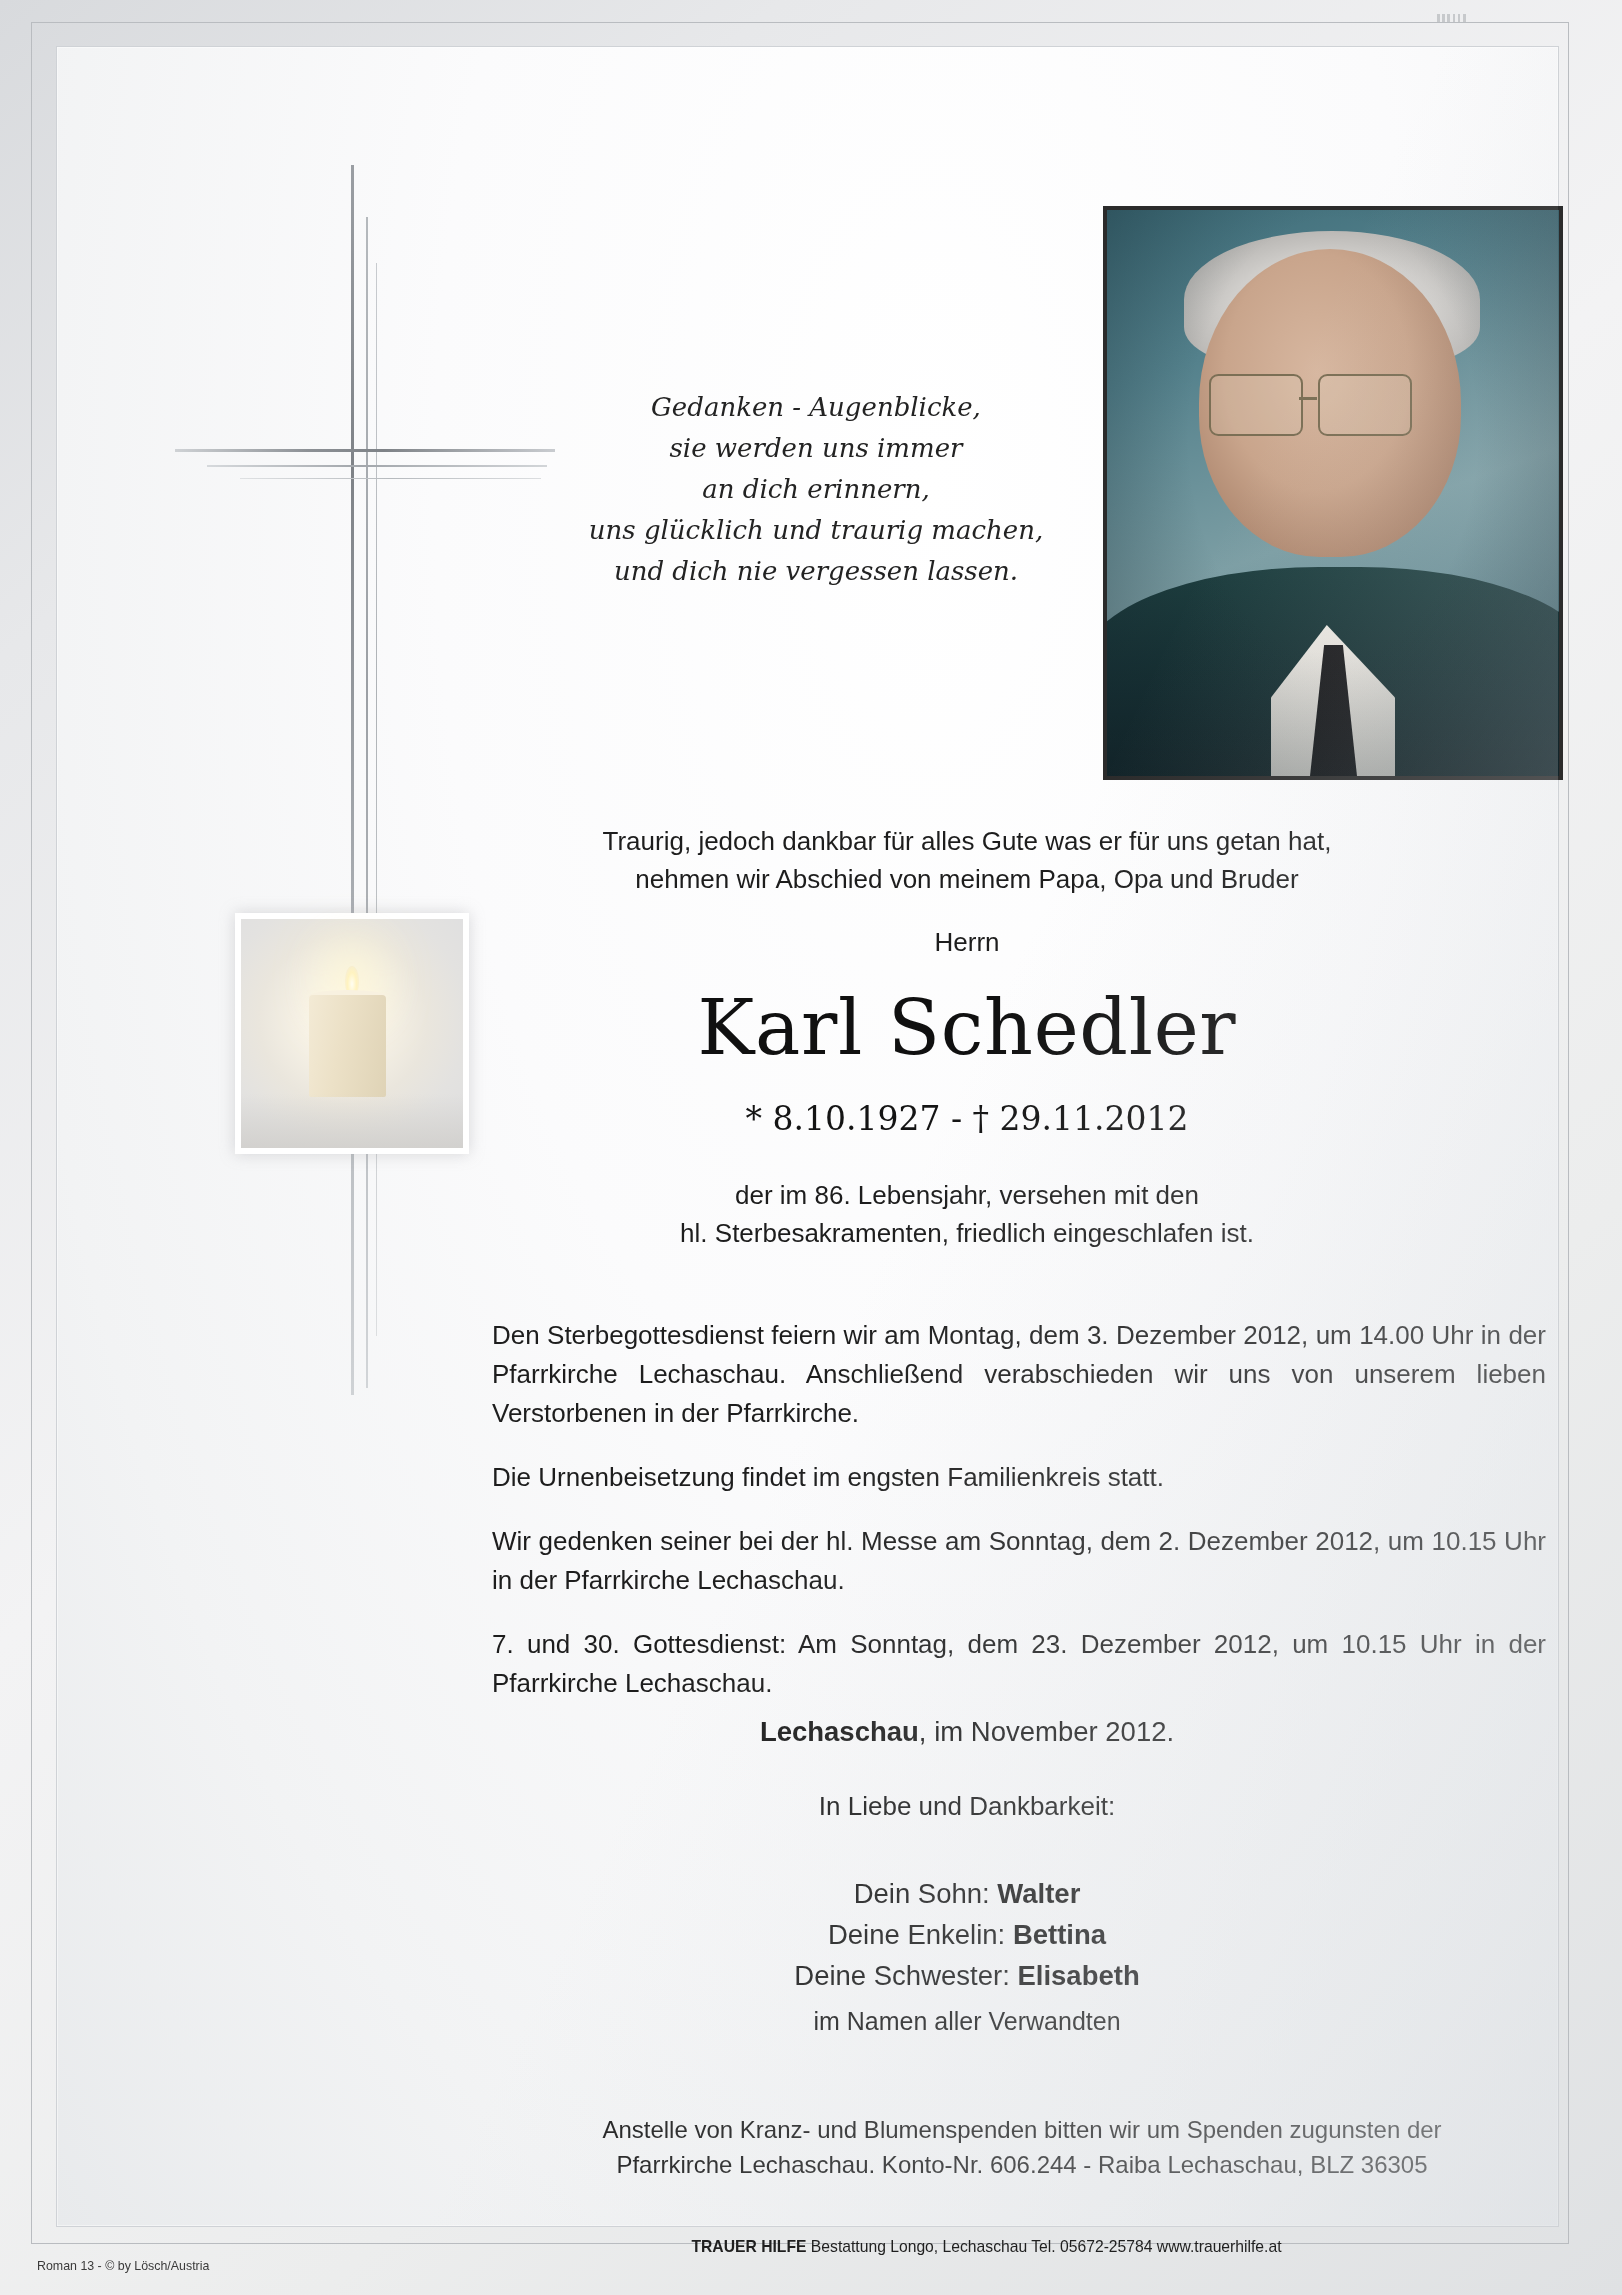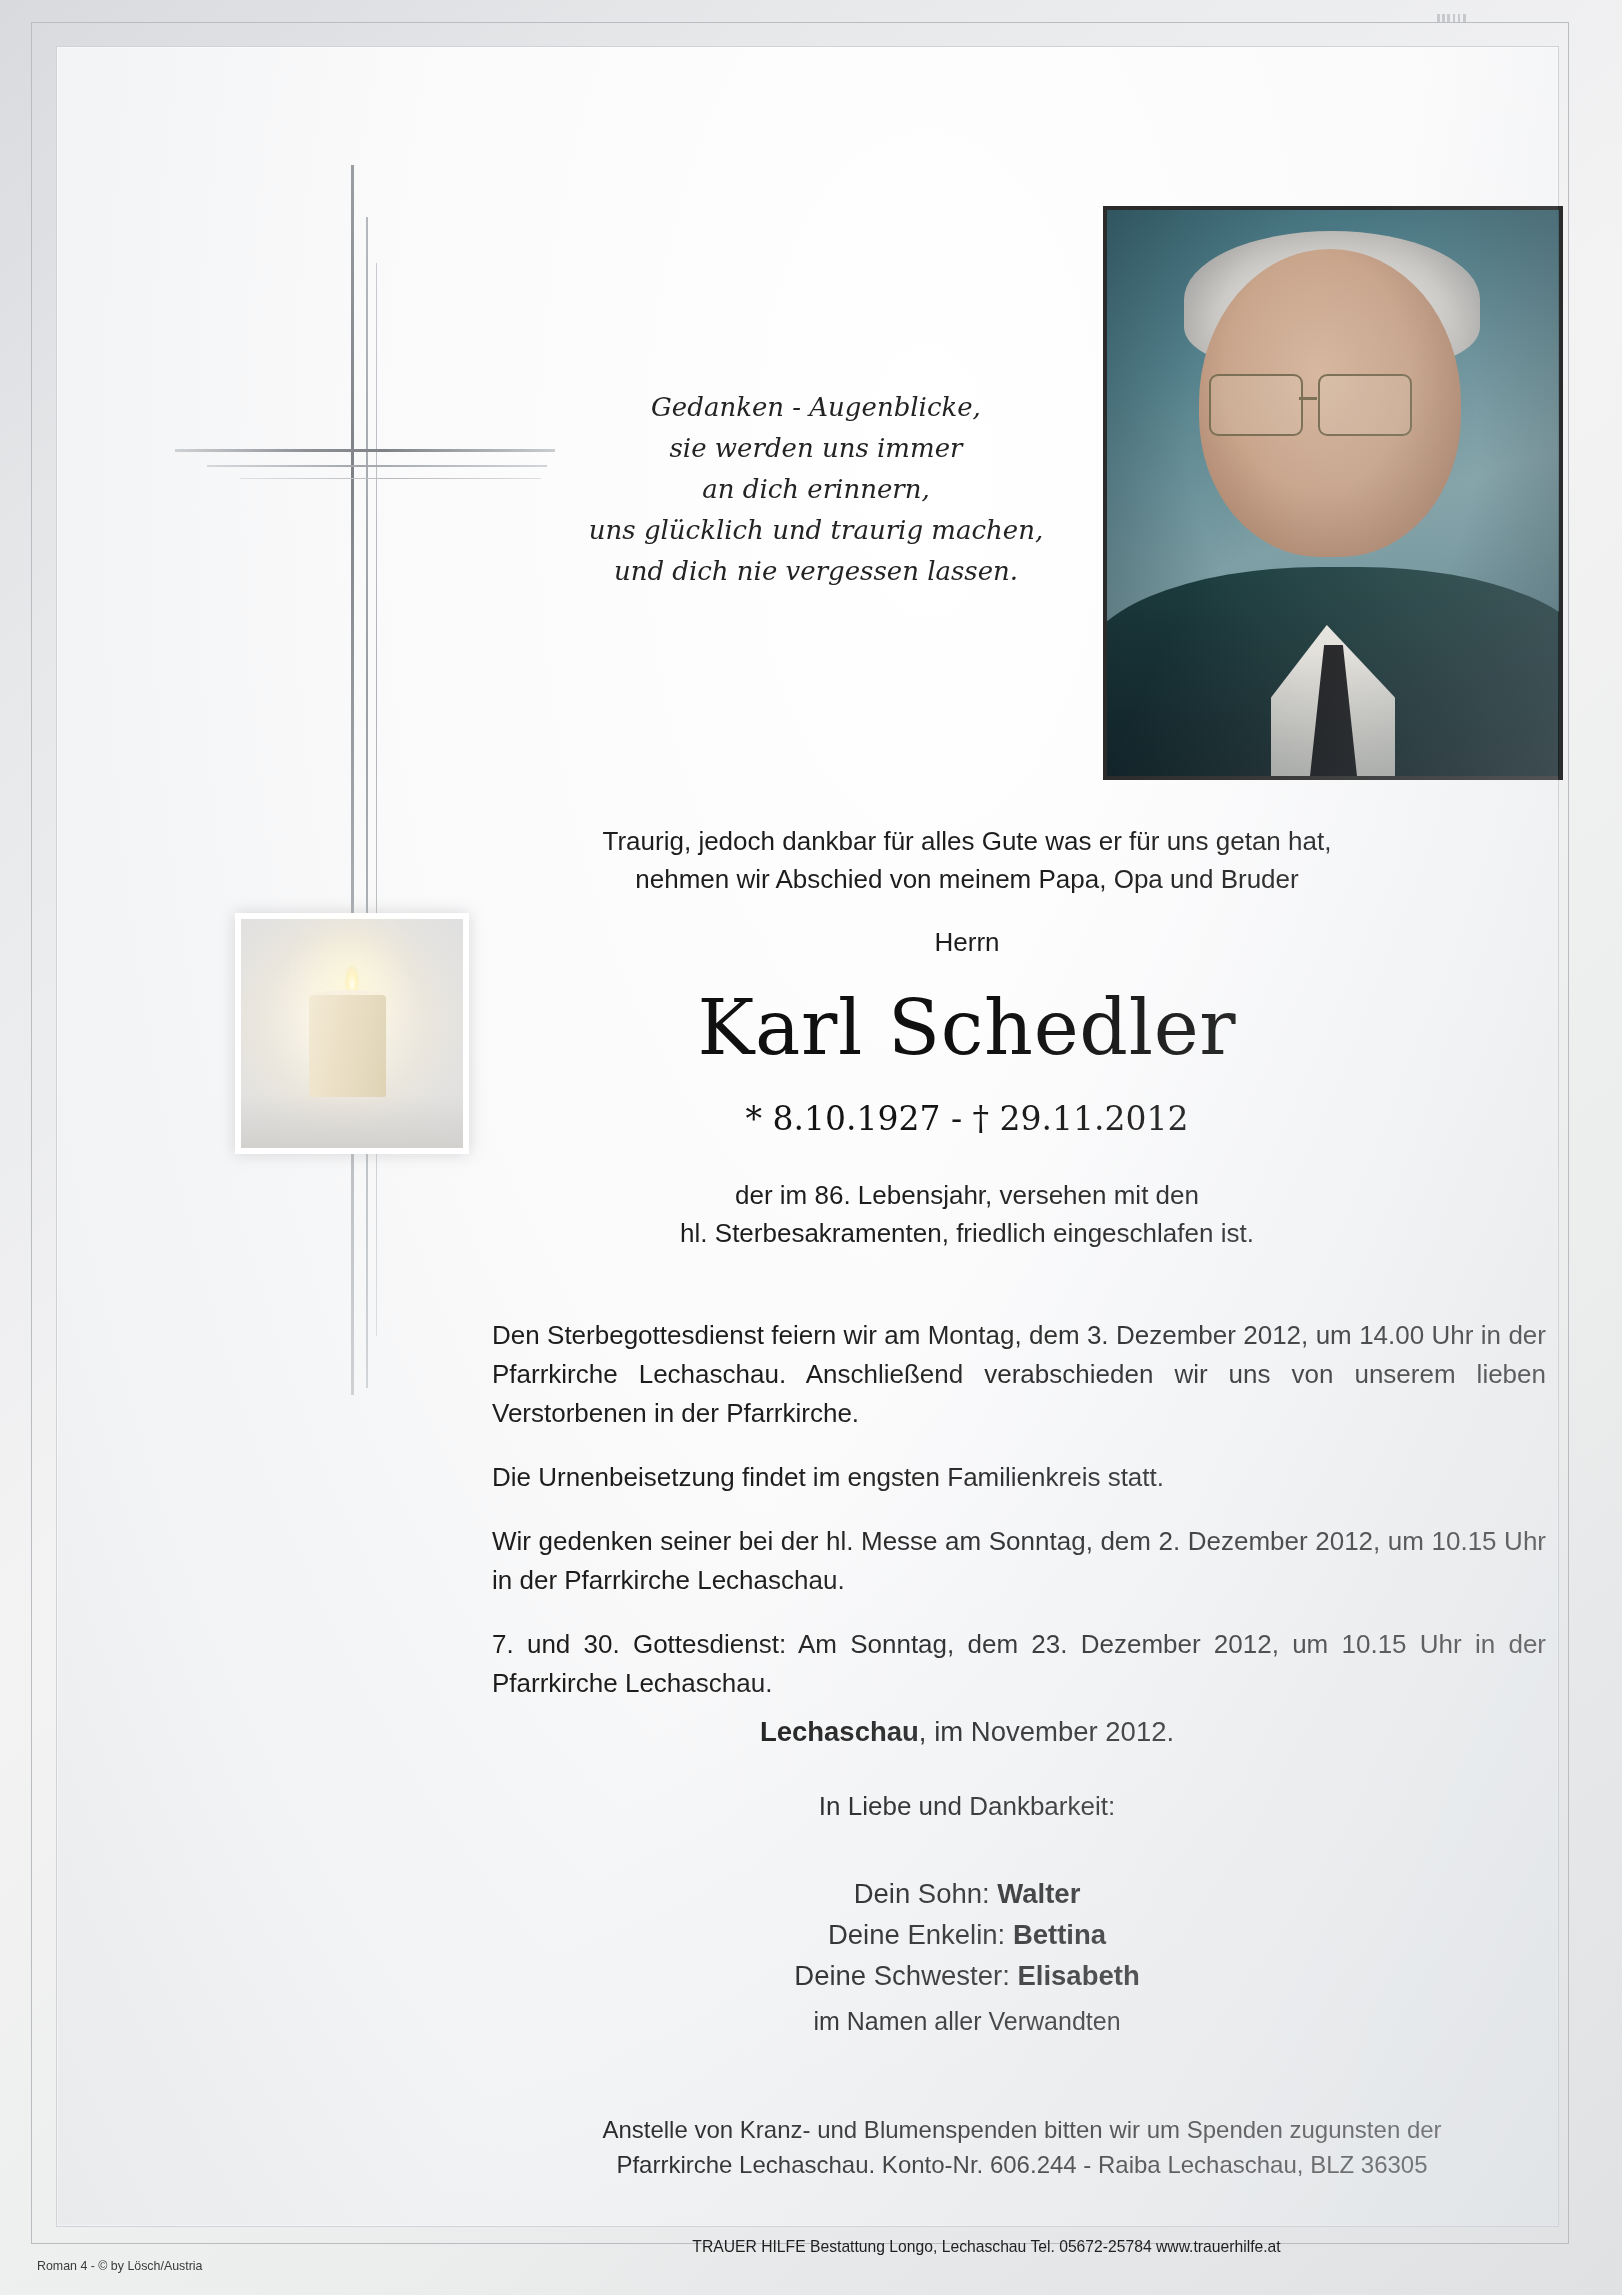--- a/index.html
+++ b/index.html
@@ -376,21 +376,21 @@
 
   .imprint {
     position: absolute;
     left: 419px;
     top: 2191px;
     width: 1021px;
     text-align: center;
     font-size: 15.7px;
     color: #1f1f1f;
   }
-  .imprint b { font-weight: 400; }
+  .imprint b { font-weight: 700; }
 
   .footer-credit {
     position: absolute;
     left: 37px;
     top: 2259px;
     font-size: 12.4px;
     color: #3a3a3a;
   }
 
   .top-speck {
@@ -497,16 +497,16 @@
       <div>Anstelle von Kranz- und Blumenspenden bitten wir um Spenden zugunsten der</div>
       <div>Pfarrkirche Lechaschau. Konto-Nr. 606.244 - Raiba Lechaschau, BLZ 36305</div>
     </div>
 
     <div class="imprint">
       <b>TRAUER HILFE</b><span> Bestattung Longo, Lechaschau Tel. 05672-25784 www.trauerhilfe.at</span>
     </div>
 
   </div>
 
-  <div class="footer-credit">Roman 4 - © by Lösch/Austria</div>
+  <div class="footer-credit">Roman 13 - © by Lösch/Austria</div>
 
 </div>
 
 
 </body></html>

